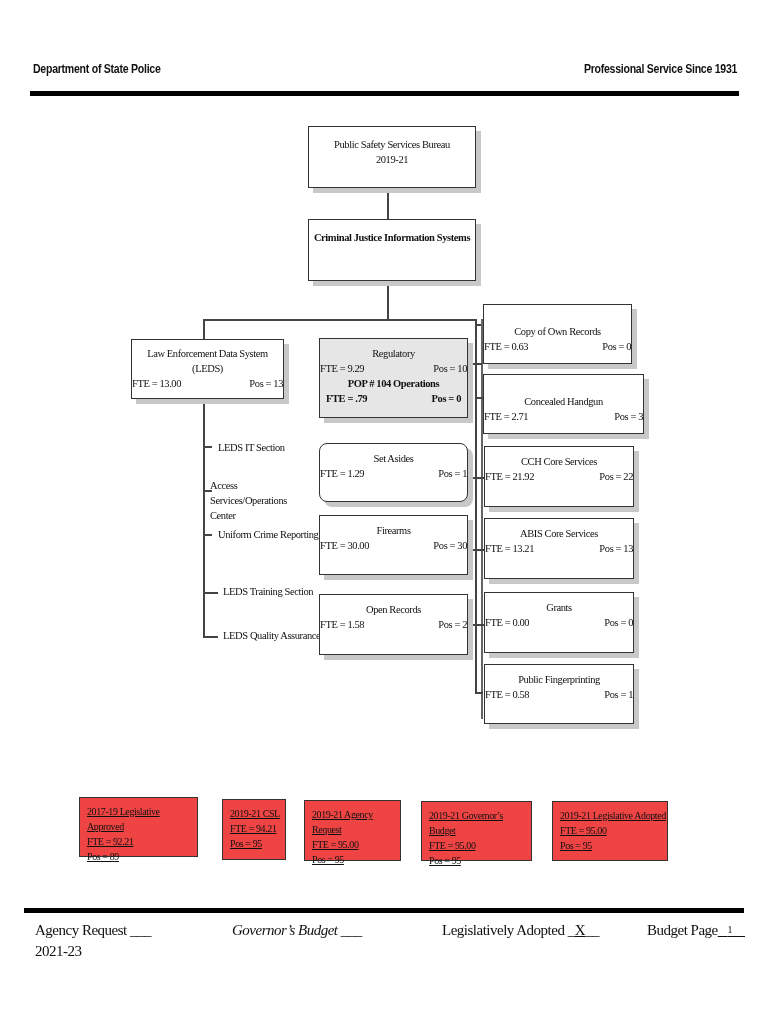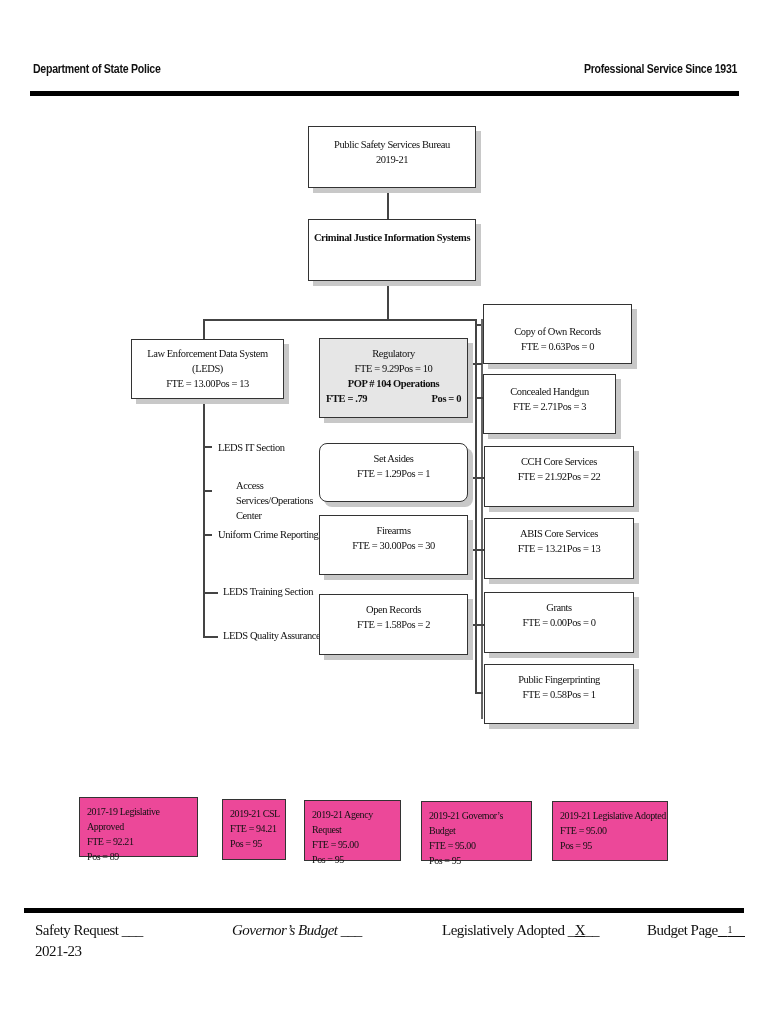--- a/index.html
+++ b/index.html
@@ -10,31 +10,31 @@
   .hdr.left { left:33px; transform-origin:left center; }
   .hdr.right { right:33px; transform-origin:right center; }
   .rule { position:absolute; left:30px; width:709px; background:#000; }
   .rule.top { top:91px; height:5px; }
   .rule.bottom { top:908px; left:24px; width:720px; height:5px; }
 
   .box { position:absolute; background:#fff; border:1.5px solid #333;
          box-shadow:5px 5px 0 #c8c8c8; box-sizing:border-box; text-align:center;
          font-size:10.5px; line-height:15px; letter-spacing:-0.4px; }
   .box.shaded { background:#e6e6e6; }
-  .box .row { display:flex; justify-content:center; }
+  .box .row { display:flex; justify-content:space-between; }
   .box .row.spread { justify-content:space-between; padding:0 6px; }
   .bold { font-weight:bold; }
   .line { position:absolute; background:#444; }
 
   .sub { position:absolute; font-size:10.5px; line-height:15px; letter-spacing:-0.4px; }
   .tick { position:absolute; height:1.5px; width:8px; background:#444; }
 
   .sumbox { position:absolute; border:1.5px solid #333; box-sizing:border-box;
             font-size:10px; line-height:15px; padding:6px 0 8px 7px; letter-spacing:-0.4px;
-            background:#ec4899; }
+            background:#ef4444;text-decoration:underline; }
   .foot { position:absolute; top:922px; font-size:15px; letter-spacing:-0.5px; }
   .foot .u { text-decoration:underline; }
   .pgnum { font-size:10px; vertical-align:2px; }
 </style>
 </head>
 <body>
 
 <div class="hdr left">Department of State Police</div>
 <div class="hdr right">Professional Service Since 1931</div>
 <div class="rule top"></div>
@@ -67,21 +67,21 @@
   <div>Law Enforcement Data System (LEDS)</div>
   <div class="row">
     <span>FTE = 13.00</span>
     <span>Pos = 13</span>
   </div>
 </div>
 
 <div class="tick" style="left:204px;top:446px;"></div>
 <div class="sub" style="left:218px;top:440px;">LEDS IT Section</div>
 <div class="tick" style="left:204px;top:490px;"></div>
-<div class="sub" style="left:236px;top:478px;width:100px;">Access Services/Operations Center</div>
+<div class="sub" style="left:210px;top:478px;width:100px;">Access Services/Operations Center</div>
 <div class="tick" style="left:204px;top:534px;"></div>
 <div class="sub" style="left:218px;top:527px;">Uniform Crime Reporting</div>
 <div class="tick" style="left:204px;top:592px;width:14px;"></div>
 <div class="sub" style="left:223px;top:584px;">LEDS Training Section</div>
 <div class="tick" style="left:204px;top:636px;width:14px;"></div>
 <div class="sub" style="left:223px;top:628px;">LEDS Quality Assurance</div>
 
 <div class="box shaded" style="left:319px;top:338px;width:149px;height:80px;padding-top:7px;">
   <div>Regulatory</div>
   <div class="row">
@@ -117,21 +117,21 @@
     </div>
 </div>
 
 <div class="box" style="left:483px;top:304px;width:149px;height:60px;padding-top:19px;">
   <div>Copy of Own Records</div>
   <div class="row">
       <span>FTE = 0.63</span>
       <span>Pos = 0</span>
     </div>
 </div>
-<div class="box" style="left:483px;top:374px;width:133px;height:60px;padding-top:9px;">
+<div class="box" style="left:483px;top:374px;width:161px;height:60px;padding-top:19px;">
   <div>Concealed Handgun</div>
   <div class="row">
       <span>FTE = 2.71</span>
       <span>Pos = 3</span>
     </div>
 </div>
 <div class="box" style="left:484px;top:446px;width:150px;height:61px;padding-top:7px;">
   <div>CCH Core Services</div>
   <div class="row">
       <span>FTE = 21.92</span>
@@ -181,21 +181,21 @@
   <div>Pos = 95</div>
 </div>
 <div class="sumbox" style="left:552px;top:801px;width:116px;height:60px;">
   <div>2019-21 Legislative Adopted</div>
   <div>FTE = 95.00</div>
   <div>Pos = 95</div>
 </div>
 
 <div class="rule bottom"></div>
 <div class="foot" style="left:35px;">
-  <div>Safety Request ___</div>
+  <div>Agency Request ___</div>
   <div style="margin-top:4px;">2021-23</div>
 </div>
 <div class="foot" style="left:232px;font-style:italic;">Governor’s Budget ___</div>
 <div class="foot" style="left:442px;">
   <span>Legislatively Adopted _</span><span class="u">X</span><span>__</span>
 </div>
 <div class="foot" style="left:647px;">
   <span>Budget Page</span><span class="u">&nbsp;&nbsp;&nbsp;<span class="pgnum">1</span>&nbsp;&nbsp;&nbsp;&nbsp;</span>
 </div>
 

